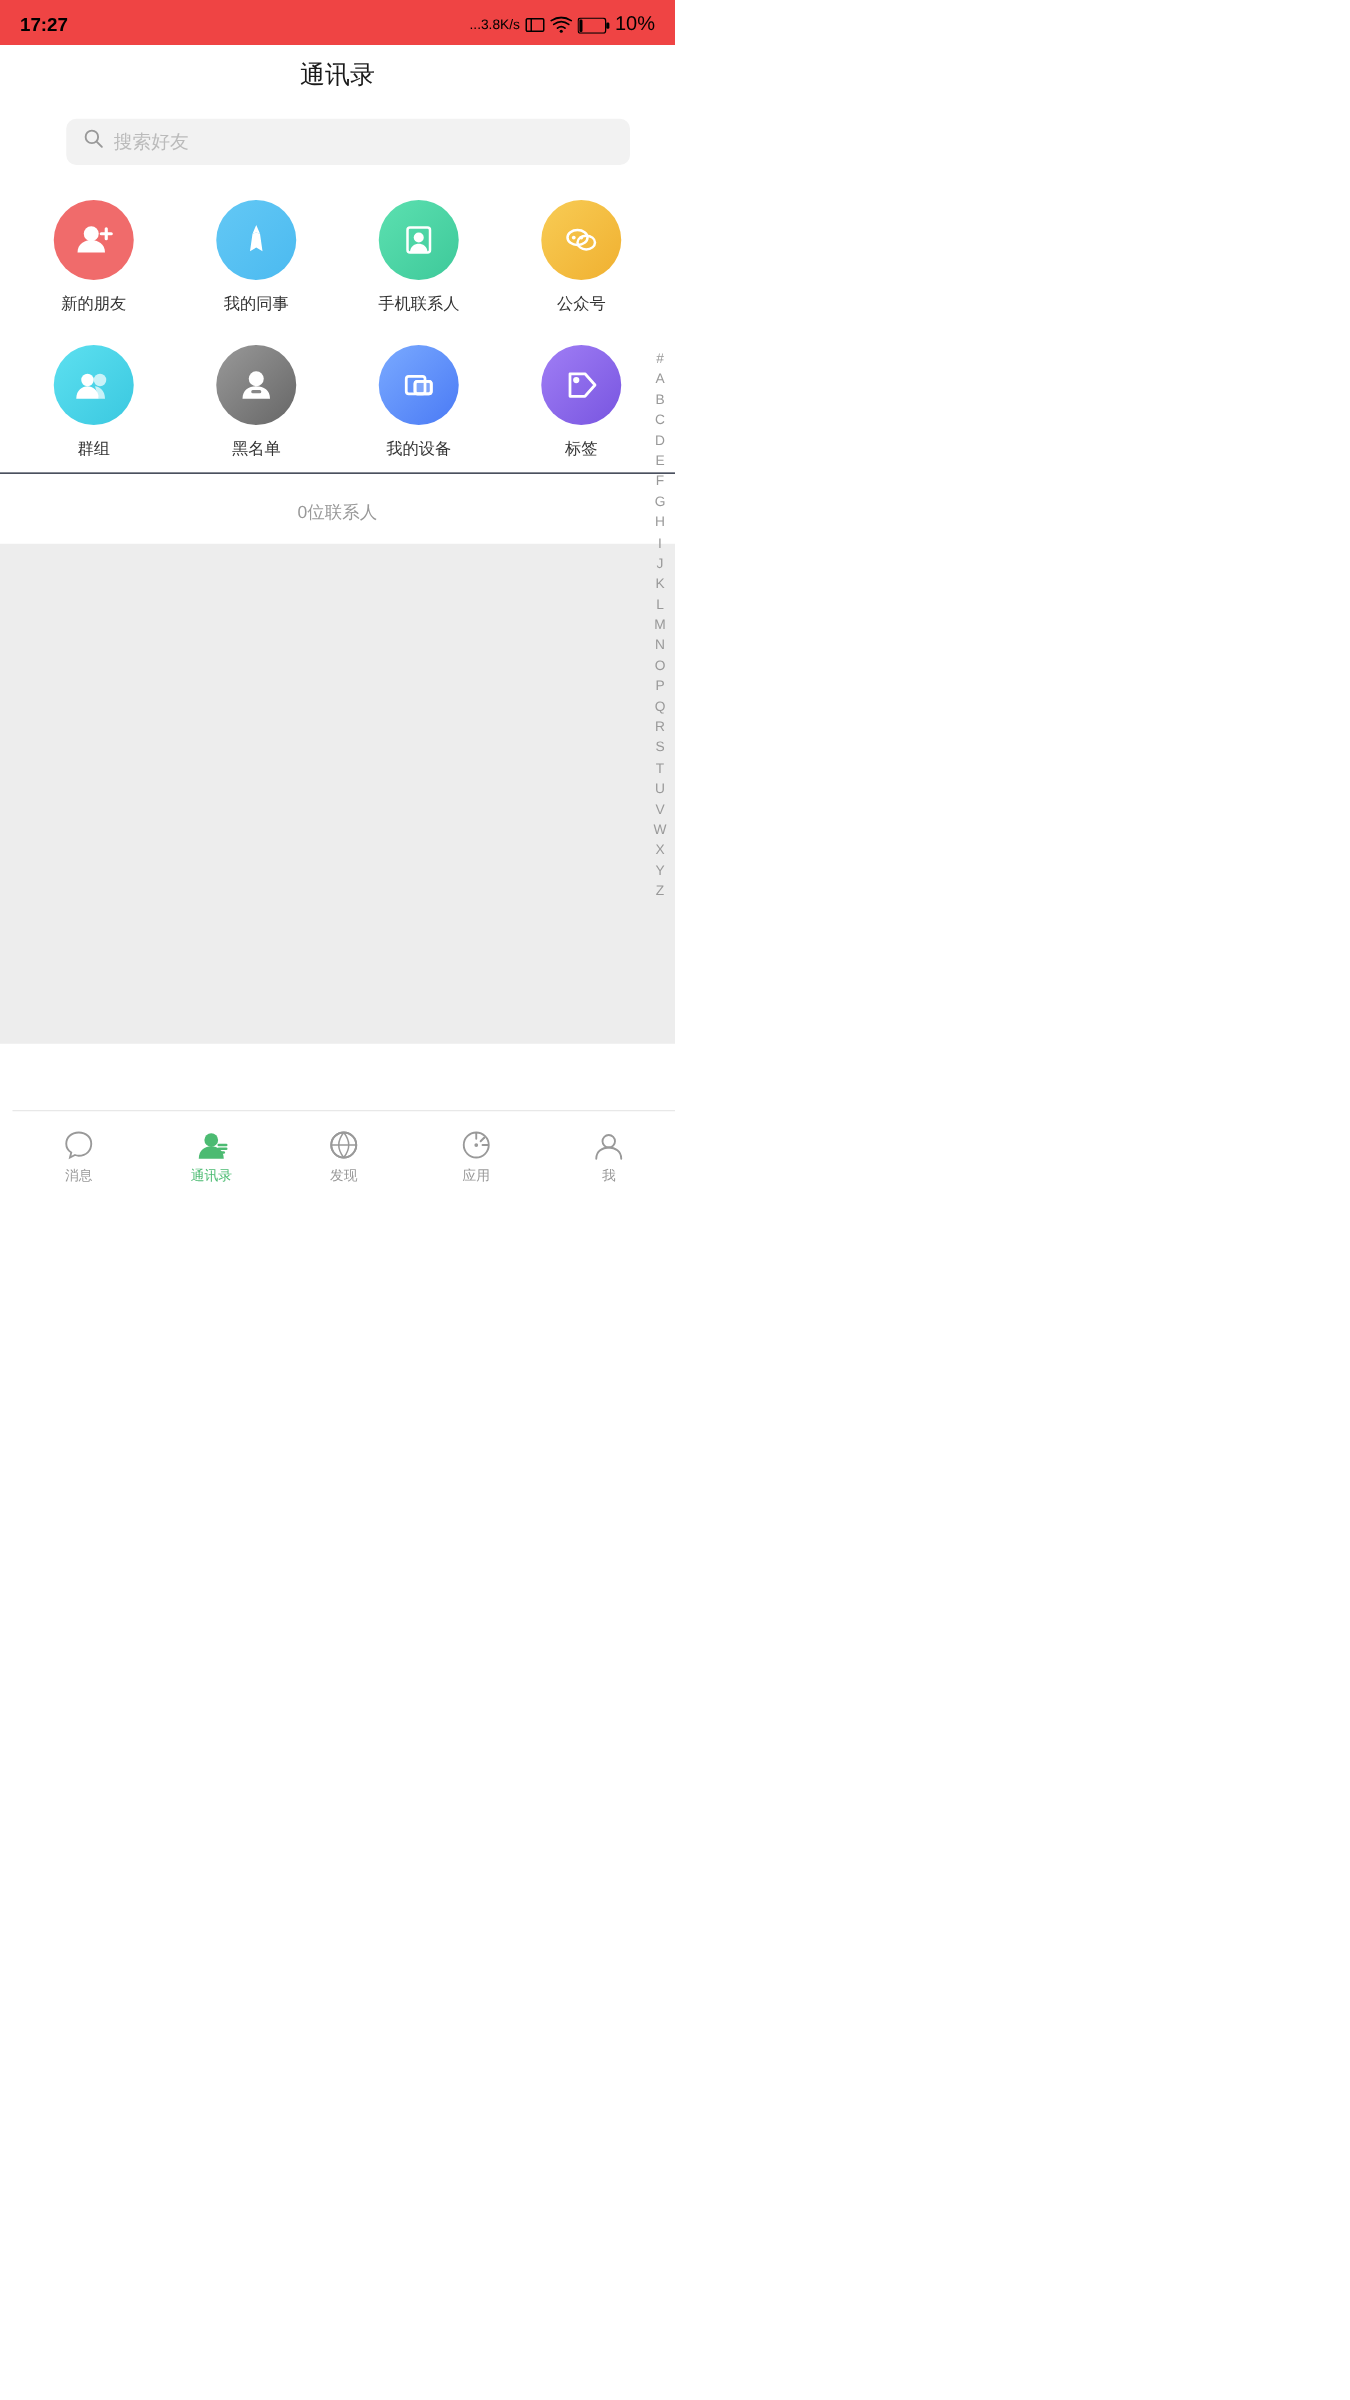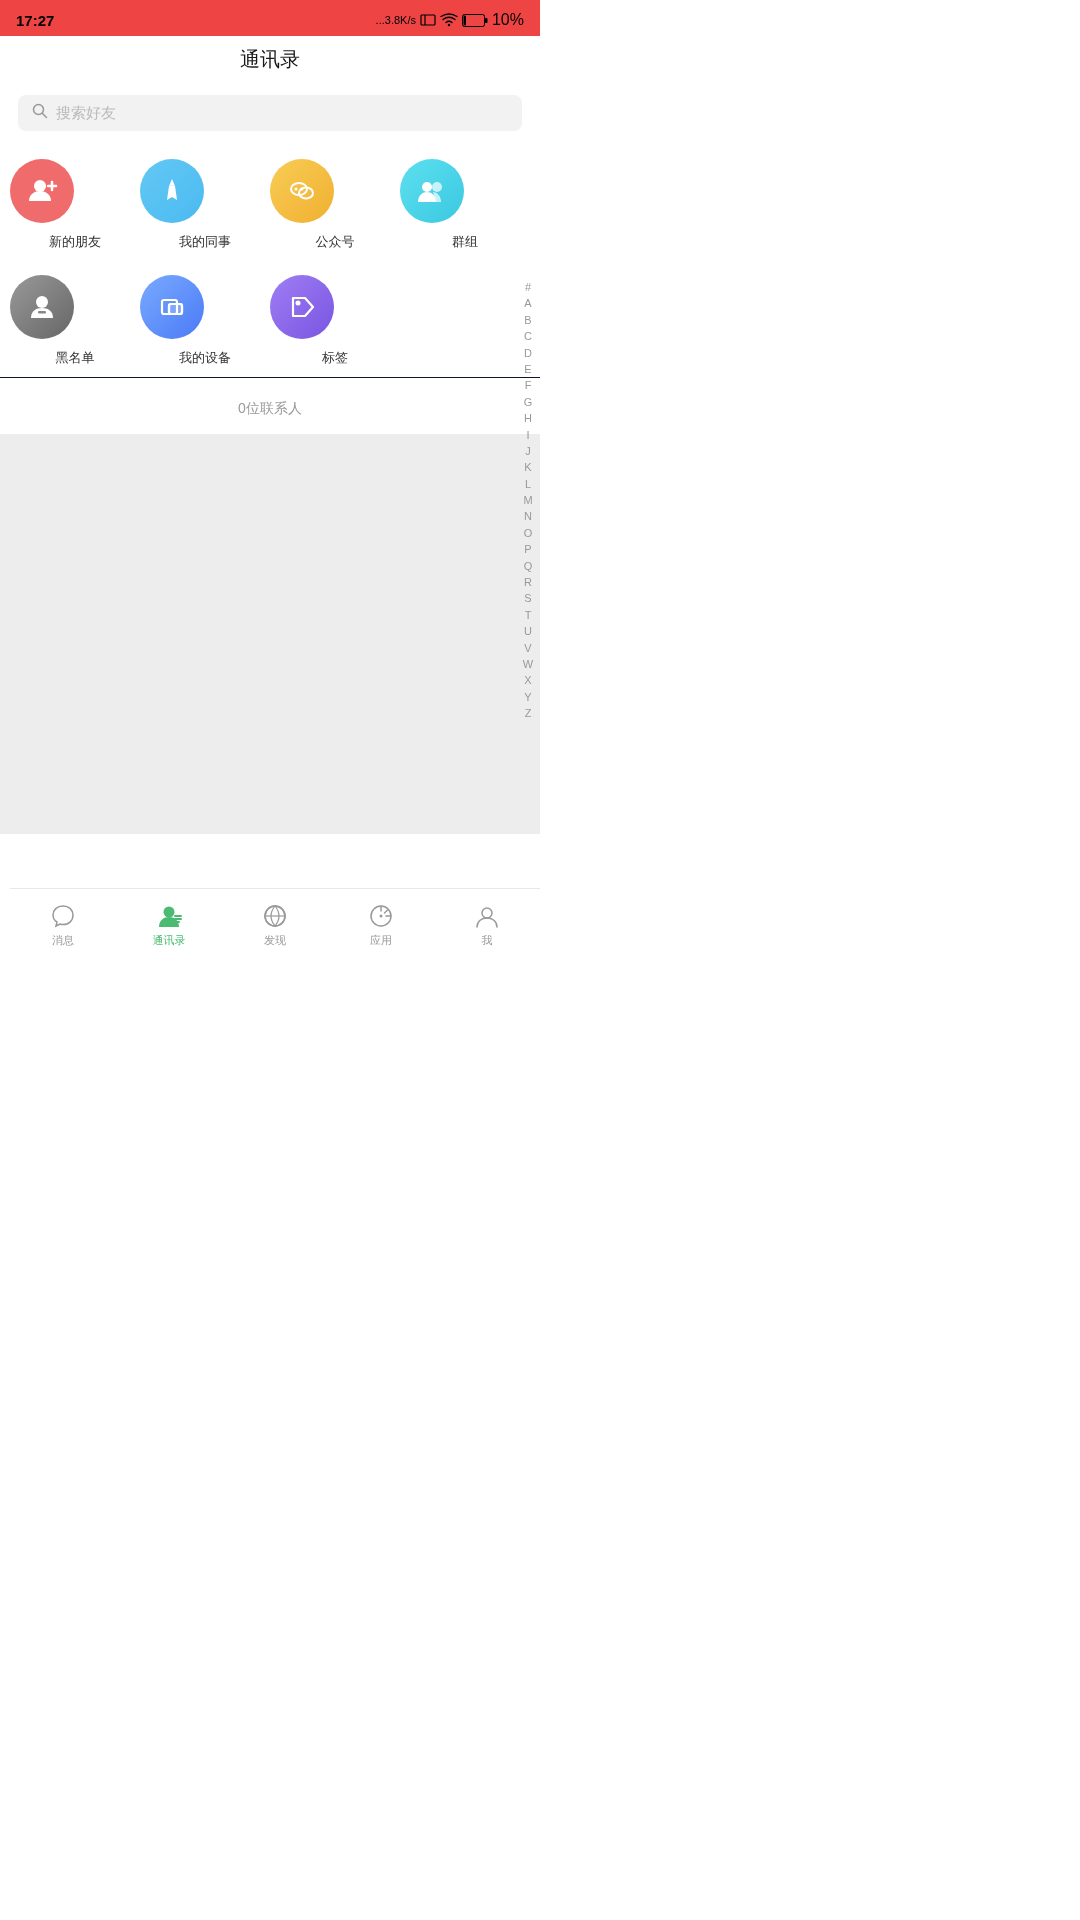--- a/index.html
+++ b/index.html
@@ -43,22 +43,23 @@
       border-bottom: none;
     }
     .header-title {
       font-size: 20px;
       font-weight: 500;
       color: #1a1a1a;
     }
 
     
     .search-container {
-      padding: 10px 18px;
-      background: #fff;
+      padding: 10px 36px;
+      background: #fff;
+      margin-left: 17px;
     }
     .search-bar {
       display: flex;
       align-items: center;
       background: #f2f2f2;
       border-radius: 8px;
       padding: 8px 14px;
       gap: 8px;
     }
     .search-icon-wrap {
@@ -74,20 +75,21 @@
     .grid-section {
       padding: 18px 10px 10px;
       display: grid;
       grid-template-columns: repeat(4, 1fr);
       gap: 24px 0;
       background: #fff;
     }
     .grid-item {
       display: flex;
       flex-direction: column;
+      align-items: center;
       gap: 10px;
       cursor: pointer;
     }
     .icon-circle {
       width: 64px;
       height: 64px;
       border-radius: 50%;
       display: flex;
       align-items: center;
       justify-content: center;
@@ -249,20 +251,30 @@
       <div class="icon-circle" style="background:linear-gradient(135deg,#63c8f5,#4bbaf0);">
         <svg viewBox="0 0 34 34" fill="none">
 
           <path d="M17 5 L14 12 L17 11 L20 12 Z" fill="#fff"></path>
           <path d="M14 12 L12 26 L17 23 L22 26 L20 12 L17 11 Z" fill="#fff"></path>
         </svg>
       </div>
       <span class="grid-label">我的同事</span>
     </div>
 
+    <div class="grid-item">
+      <div class="icon-circle" style="background:linear-gradient(135deg,#5ce0b0,#3ec99a);">
+        <svg viewBox="0 0 34 34" fill="none">
+          <rect x="8" y="7" width="18" height="20" rx="2" stroke="#fff" stroke-width="2" fill="none"></rect>
+          <circle cx="17" cy="15" r="4" fill="#fff"></circle>
+          <path d="M10 27 C10 22 14 20 17 20 C20 20 24 22 24 27" fill="#fff"></path>
+        </svg>
+      </div>
+      <span class="grid-label">手机联系人</span>
+    </div>
 
     <div class="grid-item">
       <div class="icon-circle" style="background:linear-gradient(135deg,#f8cc55,#f0b030);">
         <svg viewBox="0 0 34 34" fill="none">
 
           <ellipse cx="14" cy="15" rx="8" ry="6" stroke="#fff" stroke-width="2" fill="none"></ellipse>
           <ellipse cx="21" cy="19" rx="7" ry="5.5" stroke="#fff" stroke-width="2" fill="none"></ellipse>
           <circle cx="11" cy="15" r="1.5" fill="#fff"></circle>
           <circle cx="17" cy="15" r="1.5" fill="#fff"></circle>
         </svg>

